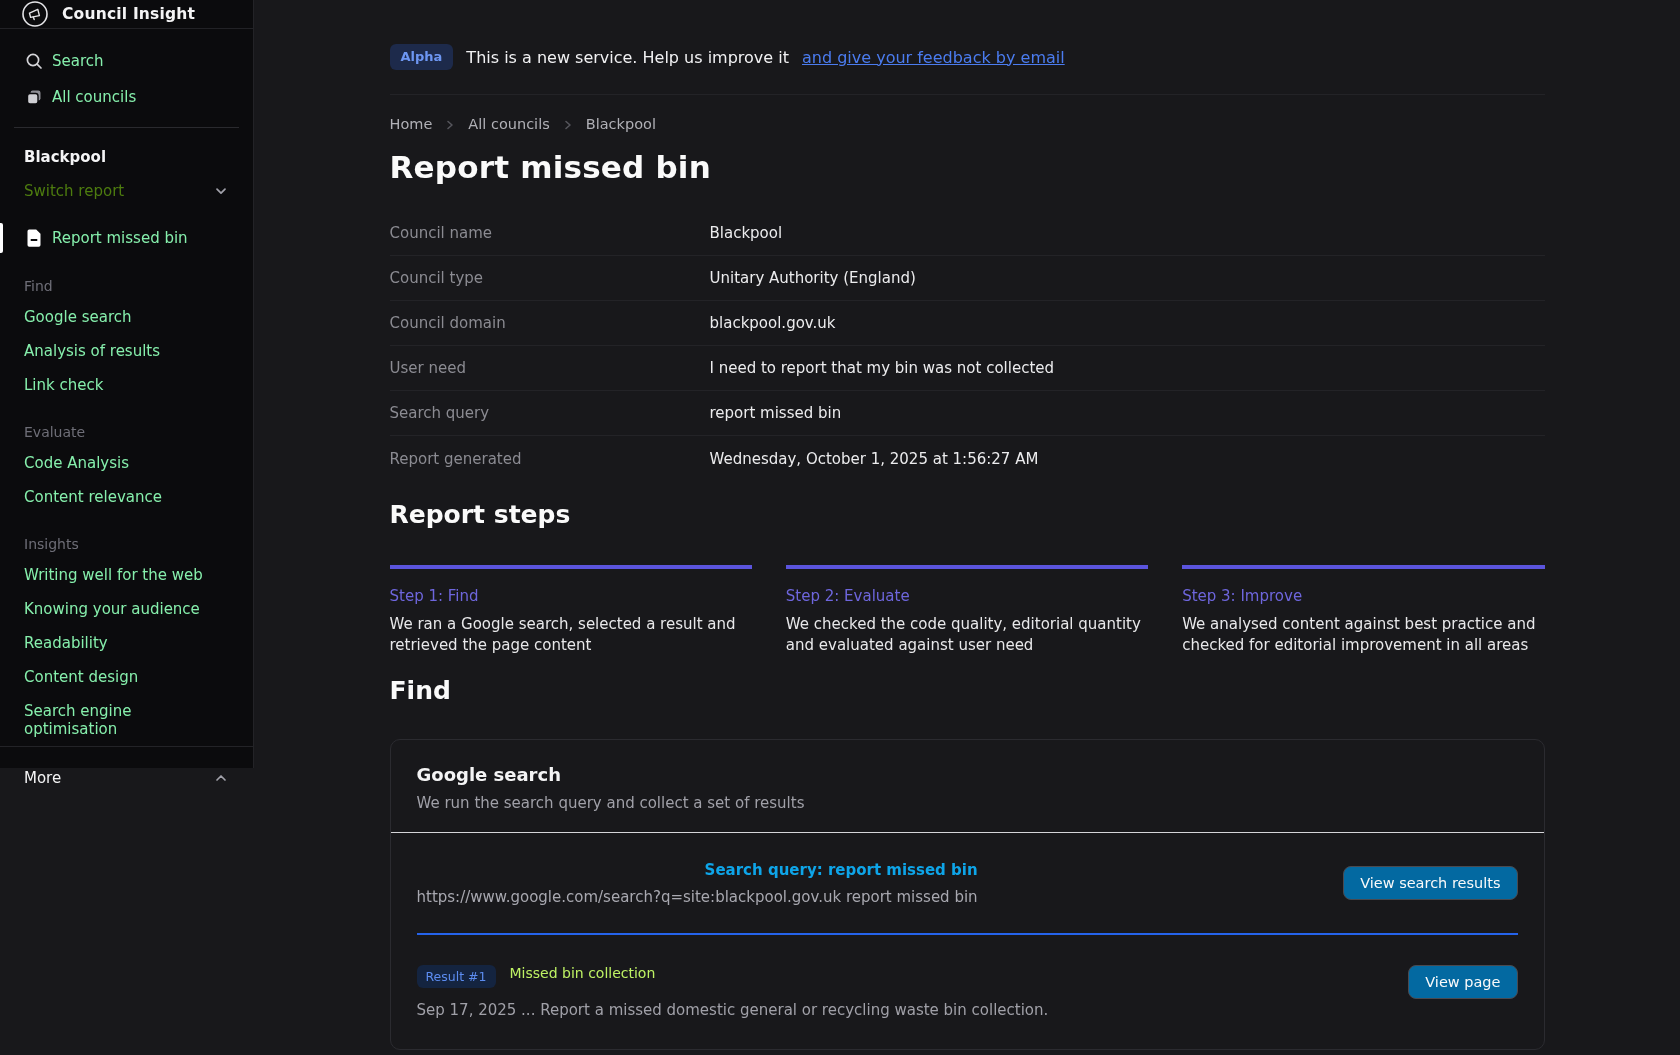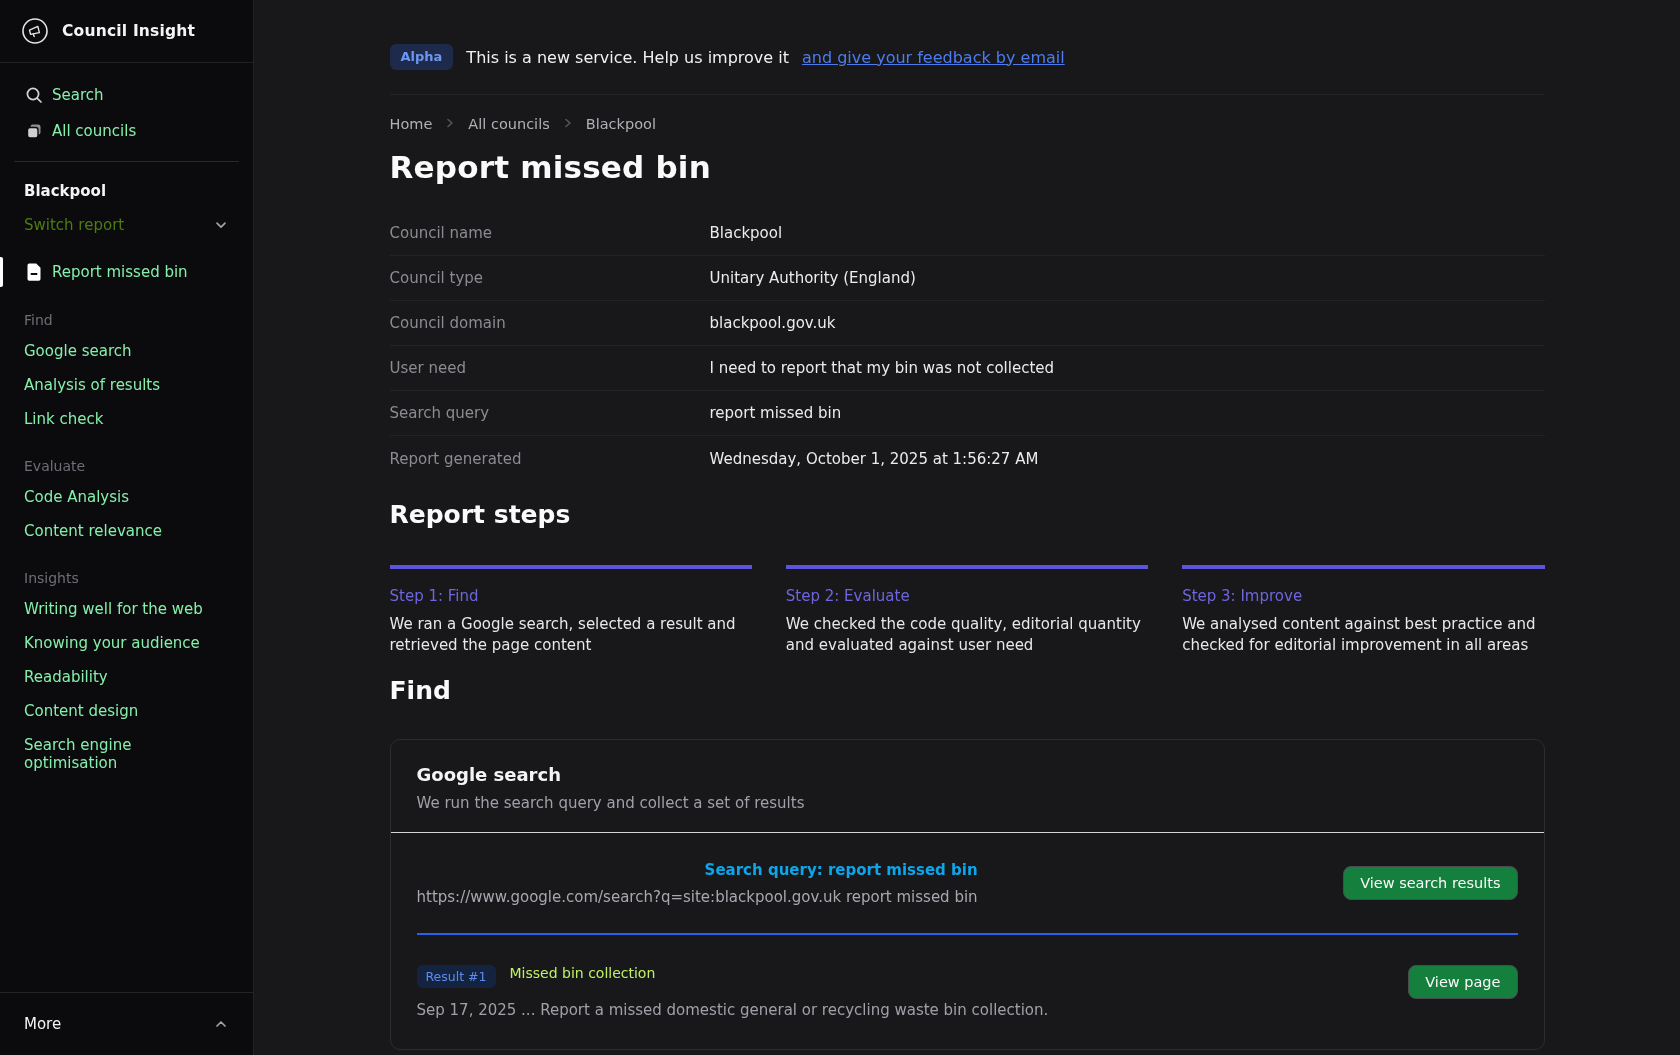--- a/index.html
+++ b/index.html
@@ -6,21 +6,21 @@
   html,body { margin:0; padding:0; }
   body {
     width:1680px; height:1055px; overflow:hidden;
     background:#18181b;
     font-family:"DejaVu Sans","Liberation Sans",sans-serif;
     color:#f4f4f5;
     display:flex;
   }
   
   .sidebar {
-    width:254px; min-width:254px; height:1055px;
+    width:254px; min-width:254px; height:768px;
     background:#0b0b0d;
     border-right:1px solid #232327;
     display:flex; flex-direction:column;
   }
   .sidebar-header {
     height:63px; display:flex; align-items:center; gap:13px;
     padding:0 21px; border-bottom:1px solid #222226;
   }
   .app-title { font-size:15.5px; font-weight:600; color:#f4f4f5; letter-spacing:.2px; }
   .nav { padding-top:14px; flex:1; }
@@ -56,21 +56,21 @@
     display:flex; align-items:center; gap:13px;
     padding-bottom:24px; border-bottom:1px solid #232327;
   }
   .alpha-badge {
     background:#1d2a4b; color:#6d96f2; font-size:13px; font-weight:600;
     padding:4px 11px; border-radius:6px; line-height:18px;
   }
   .banner-text { font-size:16px; color:#f1f1f3; }
   .banner-link { color:#4b7cf0; text-decoration:underline; cursor:pointer; font-size:16px; }
   .breadcrumb {
-    margin-top:21px; display:flex; align-items:flex-start; gap:11px;
+    margin-top:21px; display:flex; align-items:flex-end; gap:11px;
     font-size:14.5px; color:#b0b0b6;
   }
   .crumb { cursor:pointer; }
   .crumb.current { cursor:default; }
   h1.page-title { margin:17px 0 0; font-size:31px; font-weight:700; color:#fafafa; letter-spacing:.2px; }
   
   .details { margin-top:26px; }
   .detail-row {
     display:flex; align-items:center; padding:11px 0;
     border-bottom:1px solid #232327; font-size:15px; min-height:45px;
@@ -93,21 +93,21 @@
   }
   .card-header { padding:24px 26px 20px; }
   .card-title { font-size:18px; font-weight:600; color:#f4f4f5; margin-bottom:9px; }
   .card-subtitle { font-size:15px; color:#a0a0a8; }
   .card-divider { border:none; border-top:1px solid #d4d4d8; margin:0; }
   .card-body { padding:28px 26px 30px; }
   .query-row { display:flex; align-items:center; justify-content:space-between; }
   .query-label { font-size:15px; font-weight:700; color:#0ea5e9; margin-bottom:9px;text-align:right; }
   .query-url { font-size:15px; color:#a8a8b0; }
   .btn {
-    background:#15803d; border:1px solid #4a4a50; border-radius:8px;
+    background:#0369a1; border:1px solid #4a4a50; border-radius:8px;
     color:#fafafa; font-size:14.5px; font-weight:500;
     padding:8px 16px; cursor:pointer; white-space:nowrap;
     font-family:"DejaVu Sans","Liberation Sans",sans-serif;
     margin-left:20px;
   }
   .blue-divider { border:none; border-top:2px solid #2563eb; margin:27px 0 0; }
   .result-row { margin-top:30px; display:flex; justify-content:space-between; align-items:flex-start; }
   .result-head { display:flex; align-items:flex-start; gap:14px; }
   .result-badge {
     background:#142440; color:#5c8cf0; font-size:12.5px; font-weight:500;

